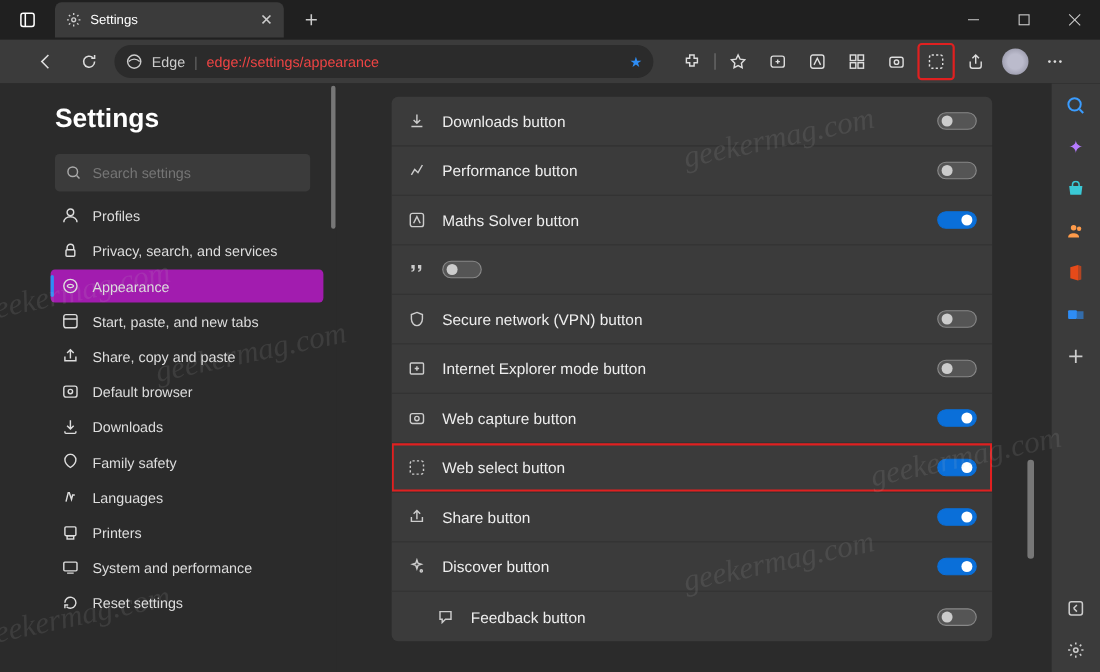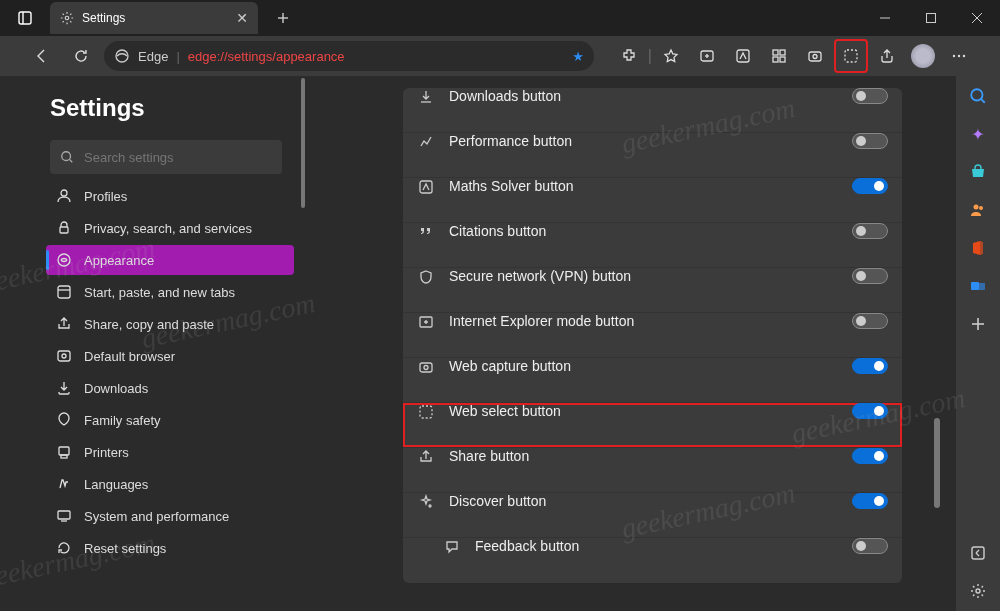--- a/index.html
+++ b/index.html
@@ -32,21 +32,21 @@
   .search-box input { background: transparent; border: none; outline: none; color: #ccc; font-size: 13px; flex: 1; }
   .nav { display: flex; flex-direction: column; gap: 2px; margin-left: 24px; }
   .nav-item { display: flex; align-items: center; gap: 12px; height: 30px; padding: 0 10px; border-radius: 4px; color: #ddd; font-size: 13px; cursor: pointer; }
   .nav-item.active { background: #a21caf; position: relative; }
   .nav-item.active::before { content: ""; position: absolute; left: 0; top: 5px; bottom: 5px; width: 3px; background: #2e8df5; border-radius: 2px; }
   .nav-item .ic { width: 16px; height: 16px; color: #ddd; display: flex; align-items: center; justify-content: center; flex-shrink:0; }
   .sidebar-scroll { position: absolute; right: 0; top: 0; bottom: 0; width: 6px; }
   .sidebar-scroll .thumb { position: absolute; right: 1px; top: 2px; width: 4px; height: 130px; background: #777; border-radius: 2px; }
   .main { flex: 1; display: flex; background: #2b2b2b; padding: 12px 6px 10px 50px; }
   .settings-list { width: 546px; display: flex; flex-direction: column; gap: 0; position: relative; }
-  .row { height: 45px; background: #3b3b3b; display: flex; align-items: flex-start; padding: 0 14px; gap: 14px; font-size: 14px; color: #eee; border-bottom: 1px solid #333; margin-left: 47px; }
+  .row { height: 45px; background: #3b3b3b; display: flex; align-items: center; padding: 0 14px; gap: 14px; font-size: 14px; color: #eee; border-bottom: 1px solid #333; }
   .row:first-child { border-radius: 6px 6px 0 0; }
   .row:last-child { border-radius: 0 0 6px 6px; border-bottom: none; padding-left: 40px; }
   .row .ic { width: 18px; height: 18px; color: #ccc; display: flex; align-items: center; justify-content: center; flex-shrink: 0;}
   .row .label { flex: 1; }
   .toggle { width: 36px; height: 16px; border-radius: 10px; position: relative; background: #555; border: 1px solid #888; }
   .toggle .knob { position: absolute; width: 10px; height: 10px; border-radius: 50%; background: #ccc; top: 2px; left: 3px; }
   .toggle.on { background: #0a6fd9; border-color: #0a6fd9; }
   .toggle.on .knob { left: auto; right: 3px; background: #fff; }
   .row.highlighted { box-shadow: 0 0 0 2px #e02020 inset; }
   .main-scroll { width: 8px; margin-left: 30px; position: relative; }
@@ -269,37 +269,37 @@
           <span class="ic">
             <svg width="16" height="16" viewBox="0 0 16 16" fill="none" stroke="currentColor" stroke-width="1.3">
               <path d="M8 13s5-3 5-7a5 5 0 0 0-10 0c0 4 5 7 5 7z"></path>
             </svg>
           </span>
           <span>Family safety</span>
         </div>
         <div class="nav-item">
           <span class="ic">
             <svg width="16" height="16" viewBox="0 0 16 16" fill="none" stroke="currentColor" stroke-width="1.3">
+              <path d="M4 12l2-8h1l2 6 1-4h2"></path>
+            </svg>
+          </span>
+          <span>Languages</span>
+        </div>
+        <div class="nav-item">
+          <span class="ic">
+            <svg width="16" height="16" viewBox="0 0 16 16" fill="none" stroke="currentColor" stroke-width="1.3">
               <rect x="3" y="3" width="10" height="8" rx="1"></rect>
               <rect x="5" y="11" width="6" height="3"></rect>
             </svg>
           </span>
           <span>Printers</span>
         </div>
         <div class="nav-item">
           <span class="ic">
             <svg width="16" height="16" viewBox="0 0 16 16" fill="none" stroke="currentColor" stroke-width="1.3">
-              <path d="M4 12l2-8h1l2 6 1-4h2"></path>
-            </svg>
-          </span>
-          <span>Languages</span>
-        </div>
-        <div class="nav-item">
-          <span class="ic">
-            <svg width="16" height="16" viewBox="0 0 16 16" fill="none" stroke="currentColor" stroke-width="1.3">
               <rect x="2" y="3" width="12" height="8" rx="1"></rect>
               <line x1="5" y1="13" x2="11" y2="13"></line>
             </svg>
           </span>
           <span>System and performance</span>
         </div>
         <div class="nav-item">
           <span class="ic">
             <svg width="16" height="16" viewBox="0 0 16 16" fill="none" stroke="currentColor" stroke-width="1.3">
               <path d="M3 8a5 5 0 1 1 1.5 3.5"></path>
@@ -351,21 +351,20 @@
           <span class="toggle on">
             <span class="knob"></span>
           </span>
         </div>
         <div class="row">
           <span class="ic">
             <svg width="16" height="16" viewBox="0 0 16 16" fill="currentColor">
               <path d="M3 4h3v3c0 2-1 3-3 3V9c1 0 1.5-.5 1.5-2H3zM9 4h3v3c0 2-1 3-3 3V9c1 0 1.5-.5 1.5-2H9z"></path>
             </svg>
           </span>
-          <span class="label">Citations button</span>
           <span class="toggle ">
             <span class="knob"></span>
           </span>
         </div>
         <div class="row">
           <span class="ic">
             <svg width="16" height="16" viewBox="0 0 16 16" fill="none" stroke="currentColor" stroke-width="1.3">
               <path d="M8 2l5 2v4c0 4-3 6-5 6s-5-2-5-6V4z"></path>
             </svg>
           </span>

